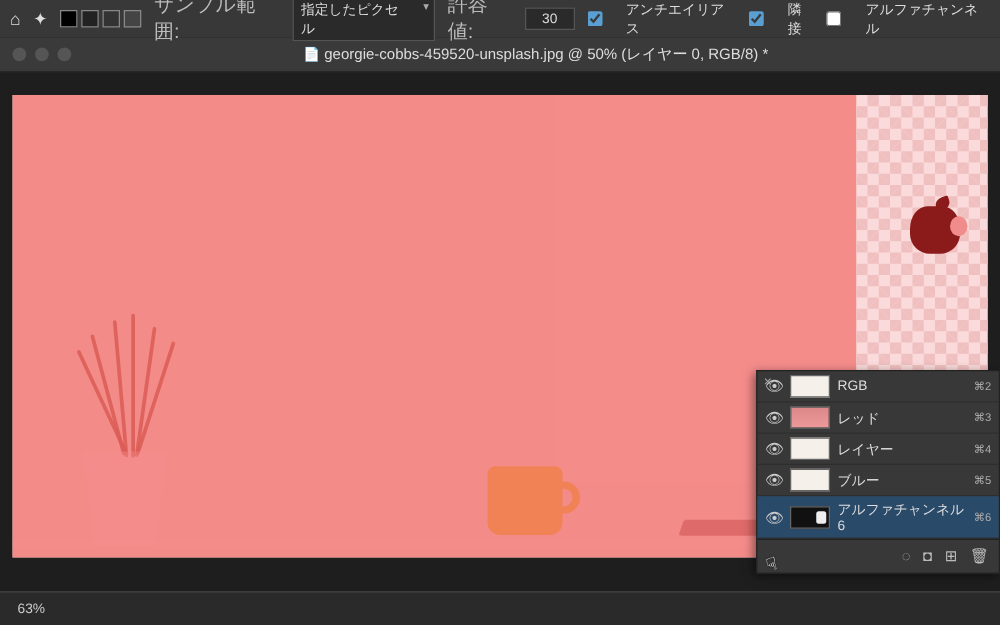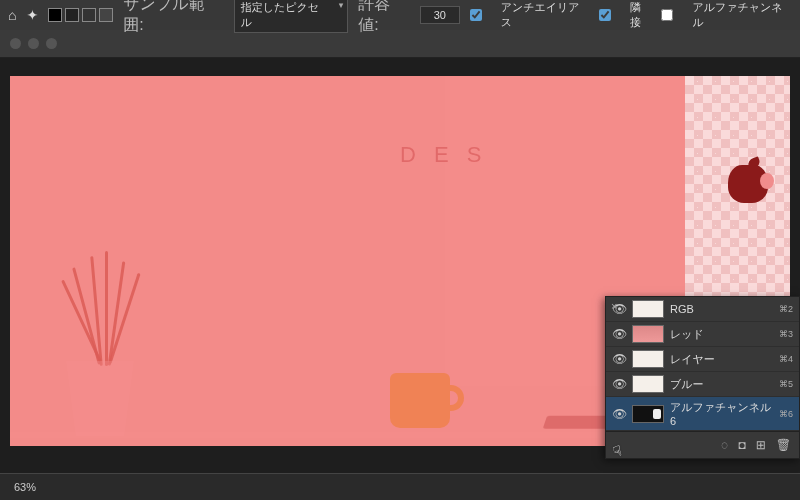--- a/index.html
+++ b/index.html
@@ -85,26 +85,26 @@
       <span>アルファチャンネル</span>
     </label>
 </div>
 
 <div class="titlebar">
   <div class="traffic">
     <div class="dot"></div>
     <div class="dot"></div>
     <div class="dot"></div>
   </div>
+  <span class="doc-title"><span class="file-icon">📄</span> <span>georgie-cobbs-459520-unsplash.jpg @ 50% (レイヤー 0, RGB/8) *</span></span>
 </div>
 
 <div class="canvas-area">
   <div class="canvas">
     <div class="monitor"></div>
-    <div class="desktxt">D E S</div>
     <div class="shelf"></div>
     <div class="tablet"></div>
     <div class="plant">
       <div class="stems">
         <div class="stem s1"></div>
           <div class="stem s2"></div>
           <div class="stem s3"></div>
           <div class="stem s4"></div>
           <div class="stem s5"></div>
           <div class="stem s6"></div>

